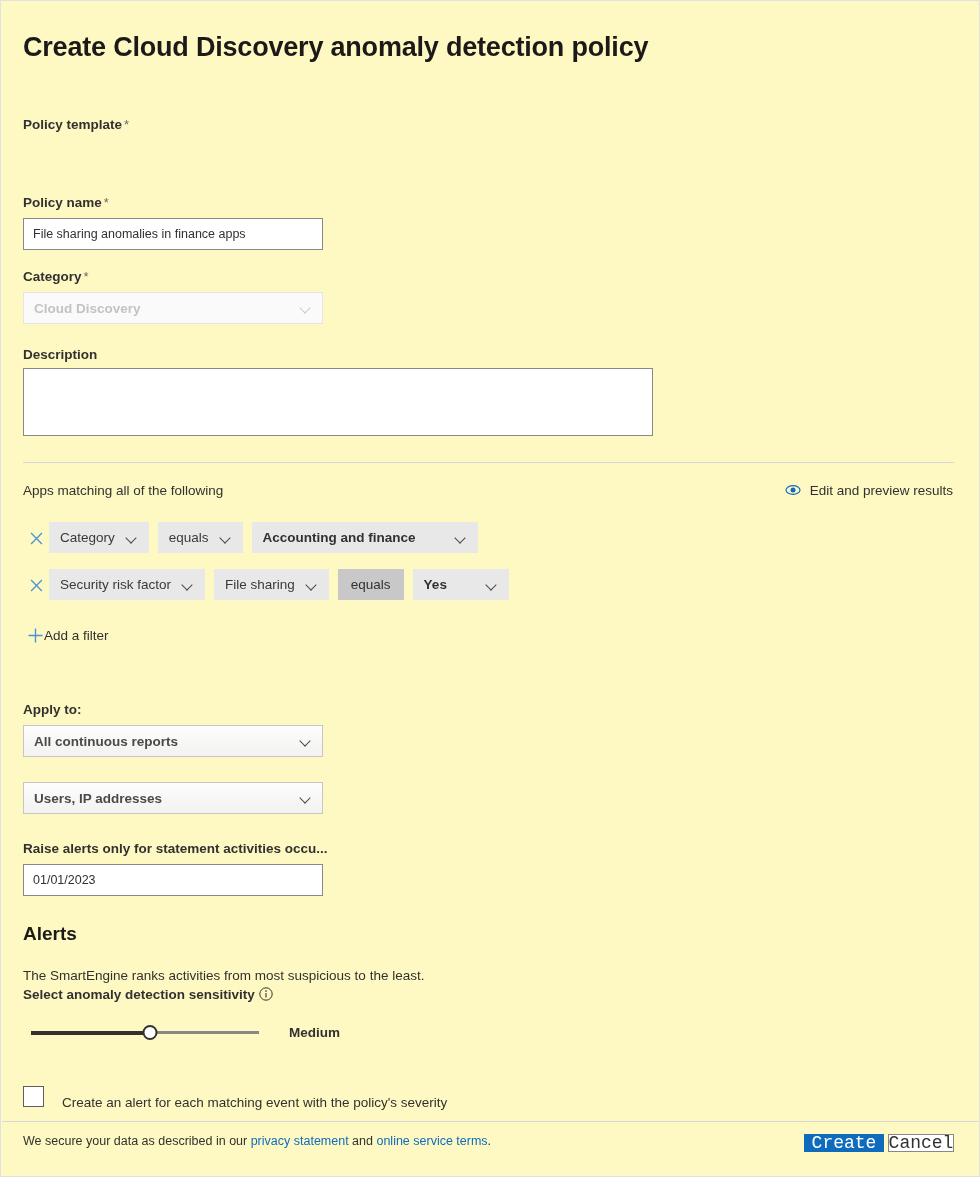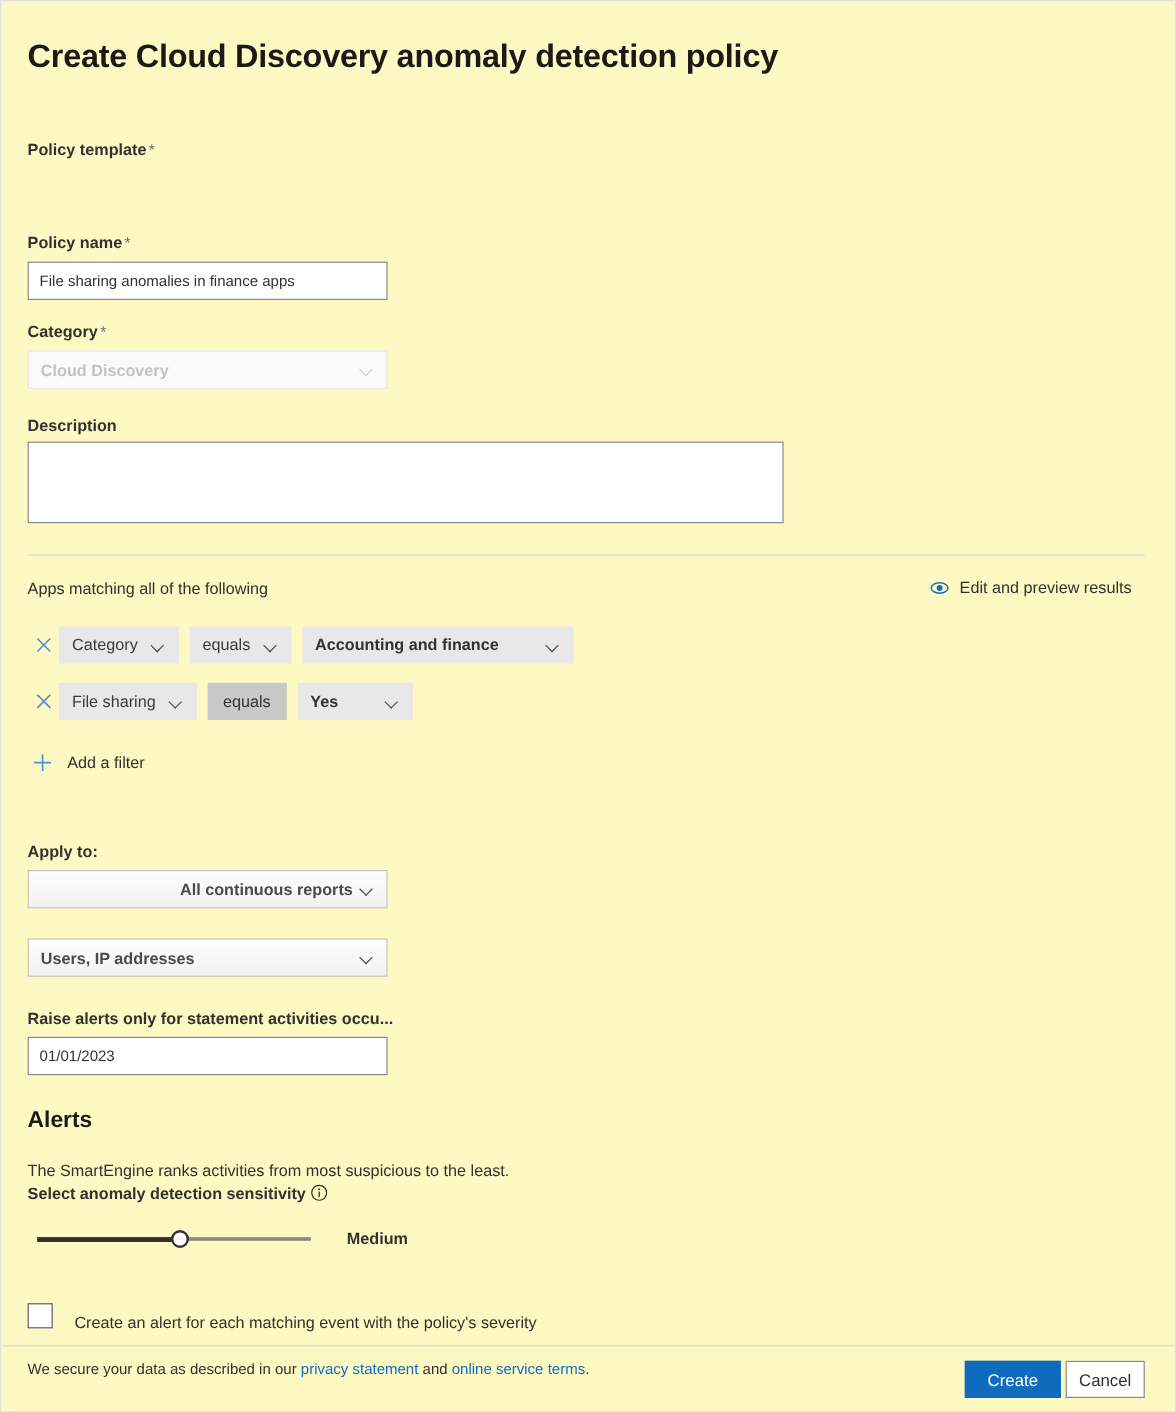--- a/index.html
+++ b/index.html
@@ -136,22 +136,23 @@
   
   .filters-header {
     position: absolute;
     left: 22px;
     font-size: 13.5px;
     color: #323130;
     line-height: 18px;
   }
   .preview-link {
     position: absolute;
-    right: 36px;
-    display: flex;
+    right: 26px;
+    display: flex;
+    align-items: center;
     gap: 9px;
     font-size: 13.5px;
     color: #323130;
     cursor: pointer;
     white-space: nowrap;
   }
   .eye-icon { width: 16px; height: 16px; display: block; }
 
   .filter-row {
     position: absolute;
@@ -186,21 +187,21 @@
   .pill .chev { margin-left: 11px; }
   .pill.strong { font-weight: bold; color: #323130; gap: 28px; }
   .pill.active { background: #c8c8c8; color: #323130; }
   .pill.no-chev { padding: 0 13px; }
 
   .add-filter {
     position: absolute;
     left: 26px;
     display: flex;
     align-items: center;
-    gap: 12px;
+    gap: 0;
     cursor: pointer;
     font-size: 13.5px;
     color: #323130;
   }
   .plus-icon { width: 17px; height: 17px; display: block; }
 
   
   .section-title {
     position: absolute;
     left: 22px;
@@ -307,27 +308,28 @@
     white-space: nowrap;
   }
   .footer-note a {
     color: #0f6cbd;
     text-decoration: none;
     cursor: pointer;
   }
 
   .btn {
     position: absolute;
-    height: 31px;
+    height: 18px;
     display: flex;
     align-items: center;
     justify-content: center;
-    font-size: 14px;
+    font-size: 18px;
     cursor: pointer;
     border: 1px solid transparent;
+    font-family: Liberation Mono, monospace;
   }
   .btn-primary {
     background: #0f6cbd;
     color: #ffffff;
     border-color: #0f6cbd;
     width: 80px;
   }
   .btn-secondary {
     background: #ffffff;
     color: #323130;
@@ -401,20 +403,24 @@
 
   <div class="filter-row" style="top:568px;">
     <span class="remove-filter">
       <span class="x-icon">
         <svg viewBox="0 0 12 12" width="13" height="13">
           <path d="M1 1 L11 11 M11 1 L1 11" stroke="#4a91d6" stroke-width="1.2" fill="none"></path>
         </svg>
       </span>
     </span>
     <span class="pill">
+      <span>Security risk factor</span>
+      <span class="chev"></span>
+    </span>
+    <span class="pill">
       <span>File sharing</span>
       <span class="chev"></span>
     </span>
     <span class="pill active no-chev">
       <span>equals</span>
     </span>
     <span class="pill strong">
       <span>Yes</span>
       <span class="chev"></span>
     </span>
@@ -423,21 +429,21 @@
   <div class="add-filter" style="top:626px;">
     <span class="plus-icon">
       <svg viewBox="0 0 17 17" width="17" height="17">
         <path d="M8.5 1.5 V15.5 M1.5 8.5 H15.5" stroke="#4a91d6" stroke-width="1.4" fill="none"></path>
       </svg>
     </span>
     <span>Add a filter</span>
   </div>
 
   <div class="field-label" style="left:22px; top:700px;">Apply to:</div>
-  <div class="dropdown" style="top:724px;text-align:right;">
+  <div class="dropdown" style="top:724px;">
     <span class="dd-text">All continuous reports</span>
     <span class="chev"></span>
   </div>
   <div class="dropdown" style="top:781px;">
     <span class="dd-text">Users, IP addresses</span>
     <span class="chev"></span>
   </div>
 
   <div class="field-label" style="left:22px; top:839px;">Raise alerts only for statement activities occu...</div>
   <div class="textinput" style="top:863px;">

